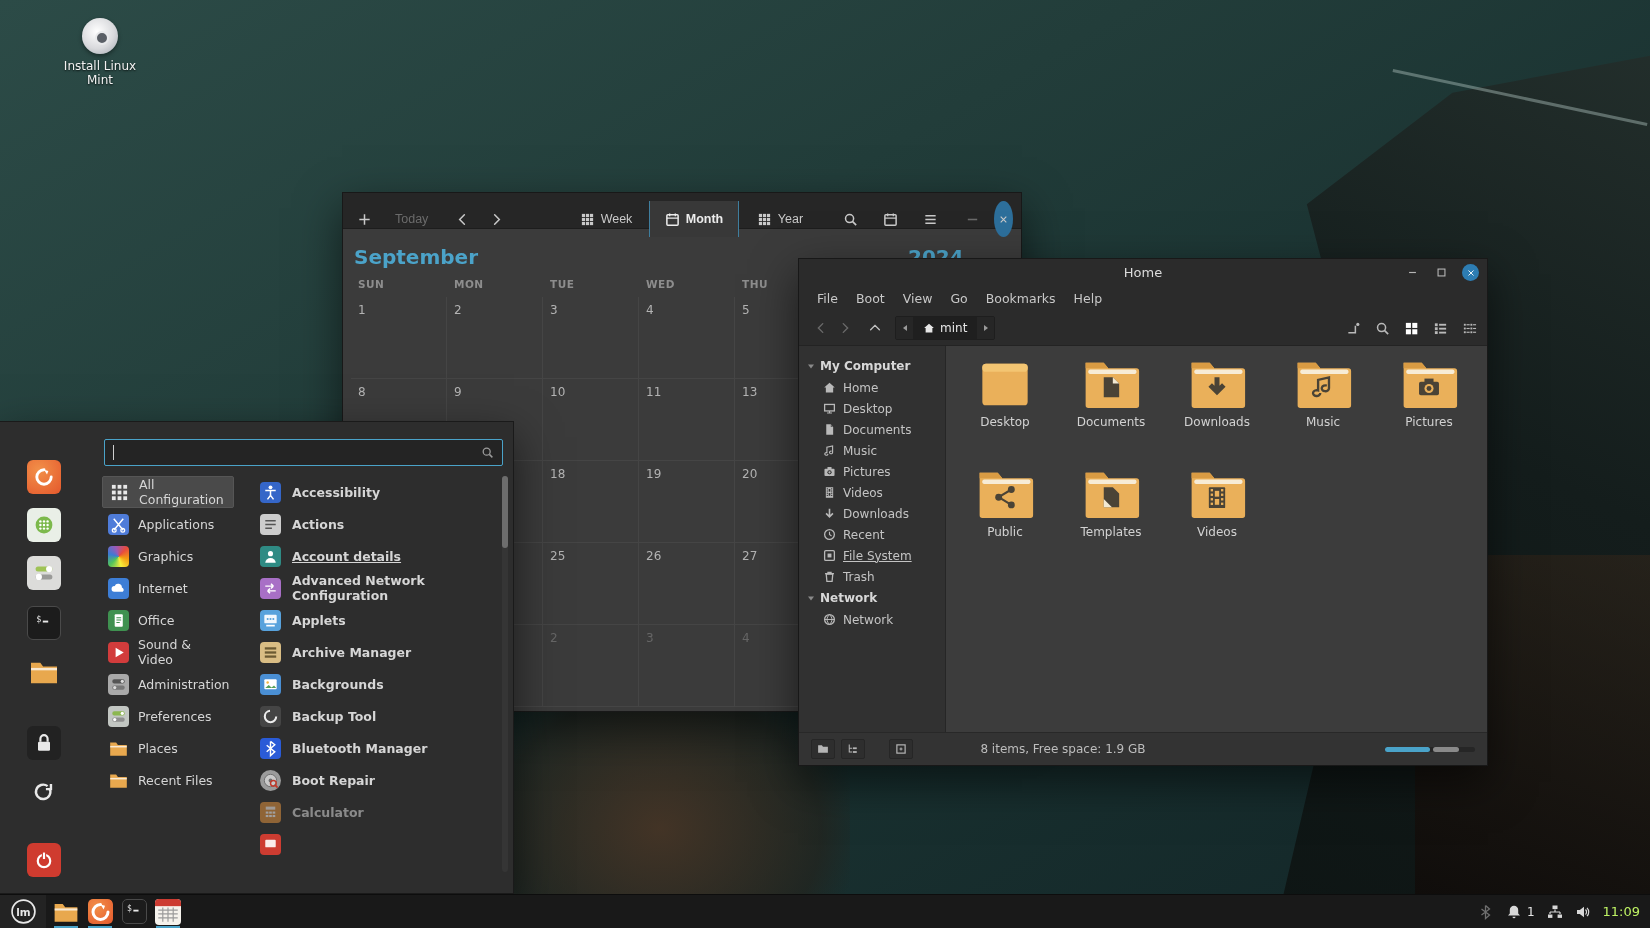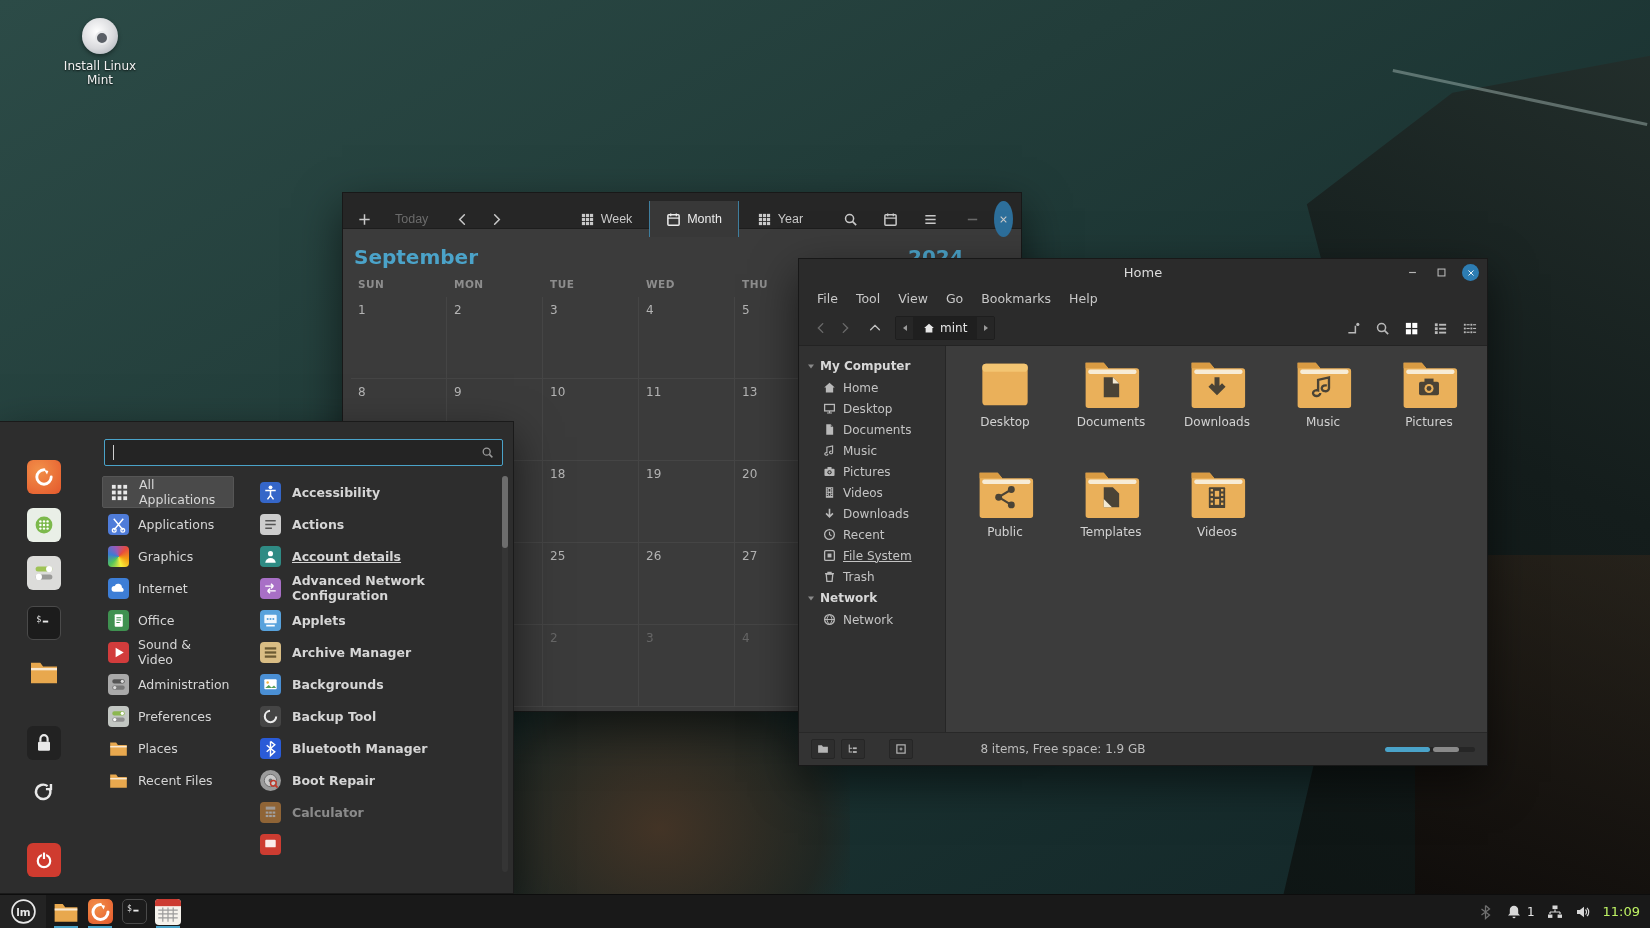--- a/index.html
+++ b/index.html
@@ -34,21 +34,21 @@
   .window { position:absolute; box-shadow:0 16px 42px rgba(0,0,0,.55); border:1px solid #181818; }
 
   
   .cal { left:342px; top:192px; width:680px; height:520px; background:#3b3b3b; }
   .cal-toolbar { position:relative; height:36px; background:#262626; border-bottom:1px solid #1d1d1d; }
   .cal-toolbar .tb { position:absolute; top:8px; height:36px; display:flex; align-items:center;
      color:#c9c9c9; font-size:12.5px; gap:6px; background:none; border:none; cursor:pointer; }
   .tb svg { width:15px; height:15px; }
   .tb.dim { color:#6b6b6b; }
   .viewbtn { justify-content:center; }
-  .viewbtn.active { background:#383838; border-left:1px solid #3f7e9e; border-right:1px solid #3f7e9e; color:#ececec; }
+  .viewbtn.active { background:#383838; border-left:1px solid #3f7e9e; border-right:1px solid #3f7e9e; color:#ececec;font-weight:bold; }
   .cal-close { border-radius:50%; background:#2d6f9b !important; width:19px; height:19px; top:8px !important;
      display:flex; align-items:center; justify-content:center; color:#cfe5f2; }
   .cal-close svg { width:9px; height:9px; }
   .cal-title { position:absolute; left:11px; top:52px; font-size:20px; color:#4ba3c9; }
   .cal-year  { position:absolute; left:565px; top:52px; font-size:20px; color:#4ba3c9; }
   .cal-grid { position:absolute; left:8px; top:85px; width:672px;
      display:grid; grid-template-columns:repeat(7,96px); }
   .cal-dh { height:19px; font-size:10.5px; letter-spacing:.5px; color:#8d8d8d; padding-left:7px; font-weight:bold; }
   .cal-cell { height:82px; border-right:1px solid rgba(255,255,255,.05); border-bottom:1px solid rgba(255,255,255,.05);
      font-size:12px; color:#b3b3b3; }
@@ -329,21 +329,21 @@
         </span>
       <span class="wbtn close">
           <svg viewBox="0 0 16 16">
             <path d="M3 3l10 10M13 3L3 13" stroke="currentColor" stroke-width="2"></path>
           </svg>
         </span>
     </span>
   </div>
   <nav class="fm-menubar">
       <span class="mitem">File</span>
-      <span class="mitem">Tool</span>
+      <span class="mitem">Boot</span>
       <span class="mitem">View</span>
       <span class="mitem">Go</span>
       <span class="mitem">Bookmarks</span>
       <span class="mitem">Help</span>
     </nav>
   <div class="fm-toolbar">
     <span class="nav-btn dim">
         <svg viewBox="0 0 16 16">
           <path d="M10 3L5 8l5 5" fill="none" stroke="currentColor" stroke-width="1.6" stroke-linecap="round"></path>
         </svg>
@@ -796,21 +796,21 @@
               <rect x="14" y="2" width="4" height="4"></rect>
               <rect x="2" y="8" width="4" height="4"></rect>
               <rect x="8" y="8" width="4" height="4"></rect>
               <rect x="14" y="8" width="4" height="4"></rect>
               <rect x="2" y="14" width="4" height="4"></rect>
               <rect x="8" y="14" width="4" height="4"></rect>
               <rect x="14" y="14" width="4" height="4"></rect>
             </g>
           </svg>
         </span>
-        <span>All Applications</span>
+        <span>All Configuration</span>
       </div>
       <div class="cat">
         <span class="ci" style="background:#4f7cd9;">
           <svg viewBox="0 0 20 20">
             <path d="M5 4l10 12M15 4L5 16" stroke="#fff" stroke-width="1.5"></path>
             <circle cx="5.5" cy="16" r="2" fill="none" stroke="#fff" stroke-width="1.3"></circle>
             <circle cx="14.5" cy="16" r="2" fill="none" stroke="#fff" stroke-width="1.3"></circle>
           </svg>
         </span>
         <span>Applications</span>

